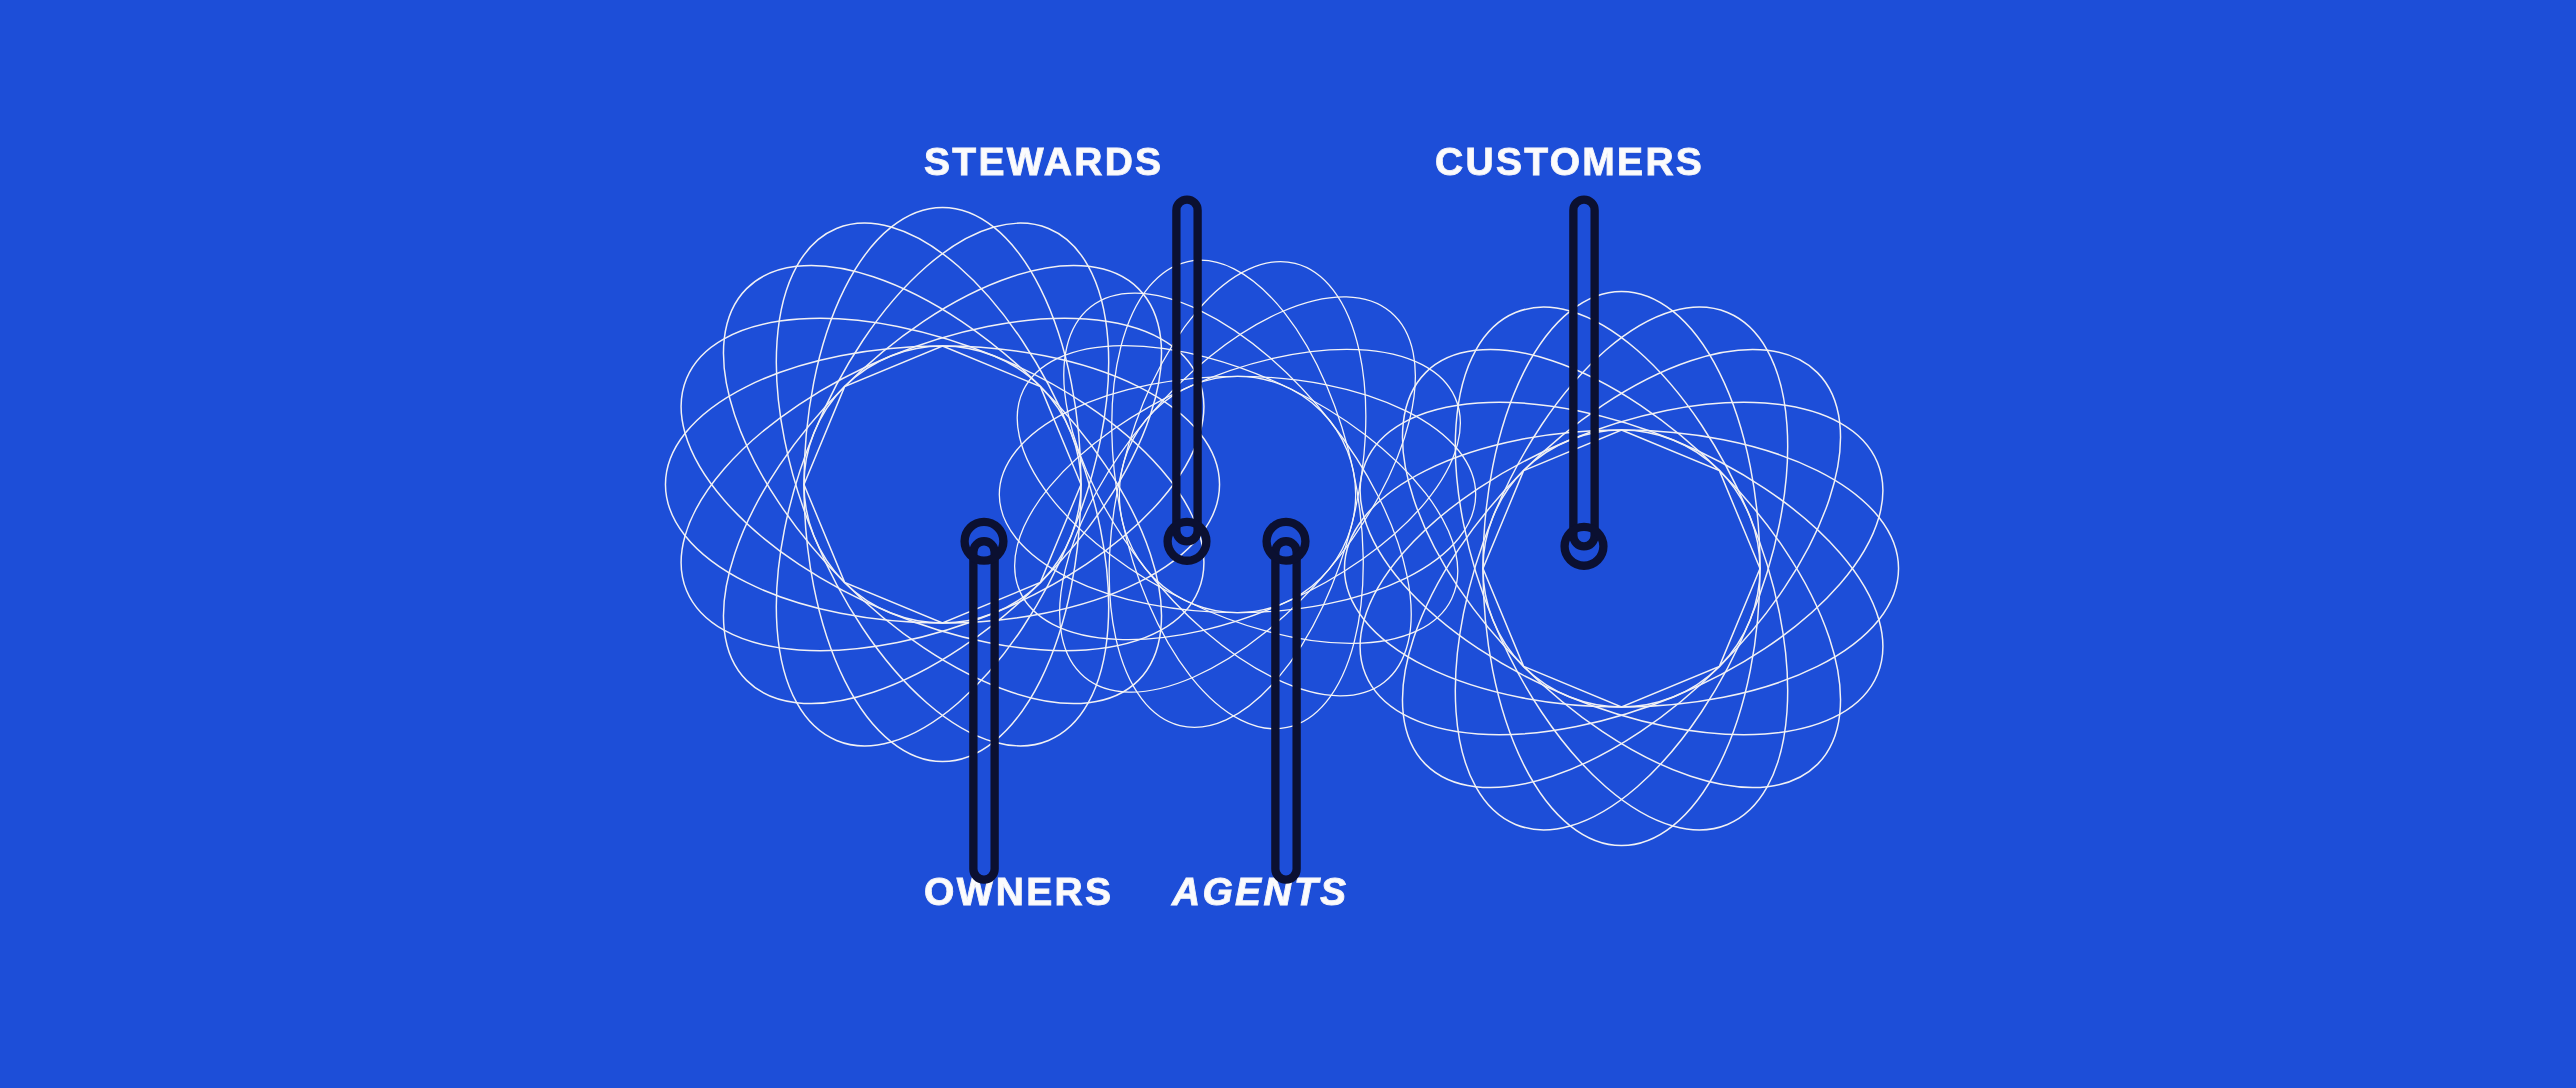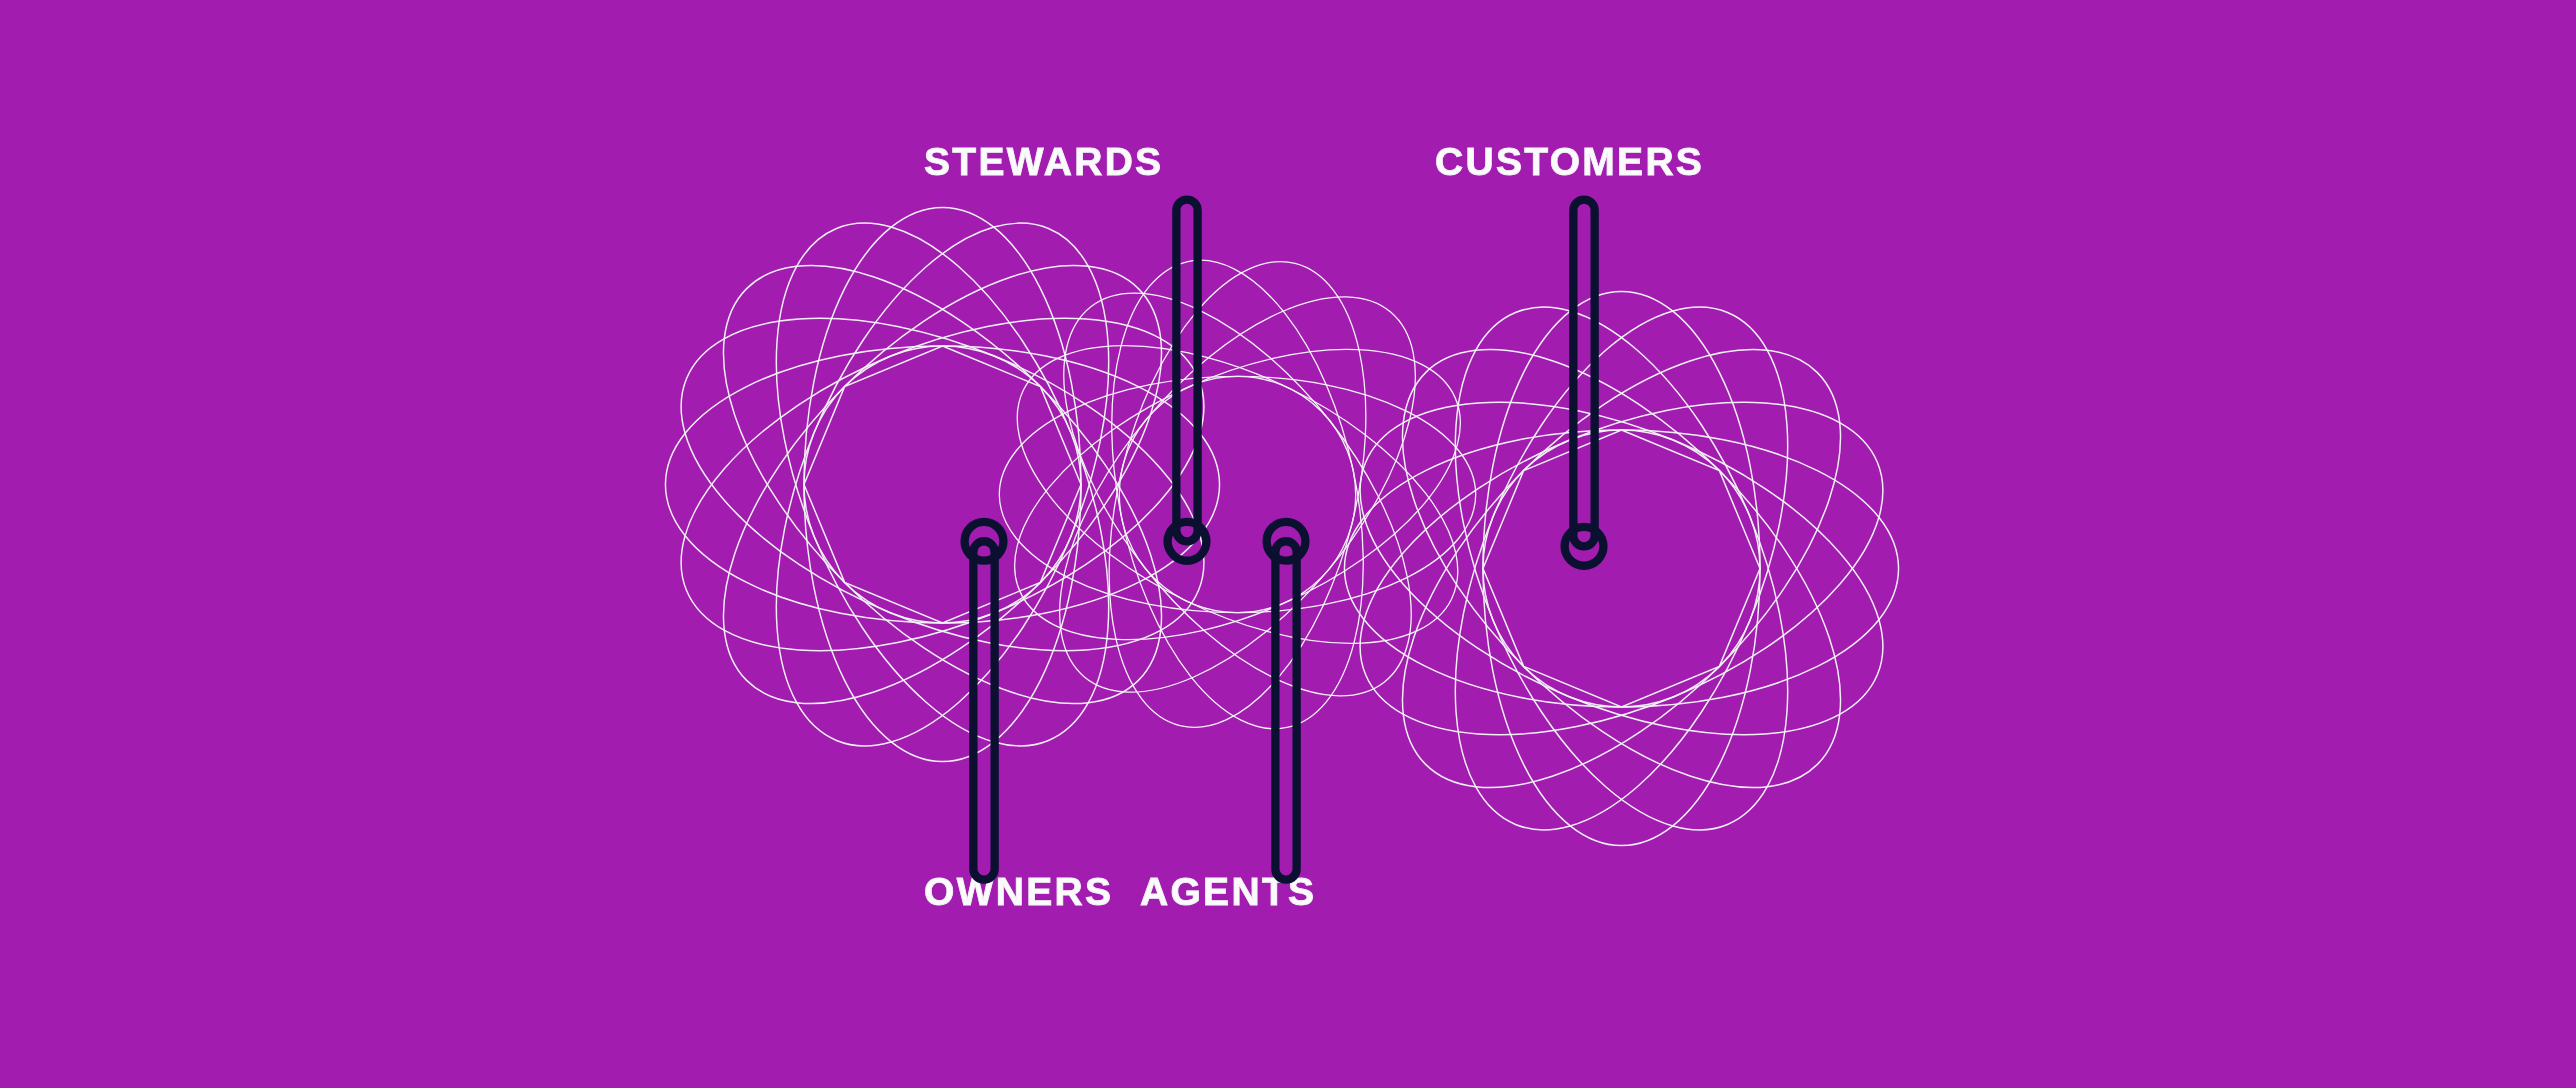--- a/index.html
+++ b/index.html
@@ -10,21 +10,21 @@
   body {
     width: 2576px;
     height: 1088px;
     overflow: hidden;
     font-family: "Liberation Sans", sans-serif;
   }
   #stage {
     position: relative;
     width: 2576px;
     height: 1088px;
-    background: #a21caf;
+    background: #1d4ed8;
     overflow: hidden;
   }
   .bg-layer {
     position: absolute;
     left: 0;
     top: 0;
     width: 2576px;
     height: 1088px;
     pointer-events: none;
   }
@@ -112,21 +112,21 @@
         <circle cx="320" cy="320" r="150"></circle>
         <polygon points="320,170 426,214 470,320 426,426 320,470 214,426 170,320 214,214"></polygon>
       </g>
     </svg>
 
   </div>
 
   <div class="label" style="left:924px; top:140px;">STEWARDS</div>
   <div class="label" style="left:1435px; top:140px;">CUSTOMERS</div>
   <div class="label" style="left:924px; top:870px;">OWNERS</div>
-  <div class="label" style="left:1140px; top:870px;">AGENTS</div>
+  <div class="label" style="left:1172px; top:870px;font-style:italic;">AGENTS</div>
 
   <svg class="slider" style="left:947px; top:508px; width:74px; height:379px;" viewBox="0 0 80 410">
     <g fill="none" stroke="#0b1031" stroke-width="9" stroke-linecap="round" stroke-linejoin="round">
       <rect x="28.5" y="36" width="23" height="366" rx="11.5" ry="11.5"></rect>
       <circle cx="40" cy="36" r="21"></circle>
     </g>
   </svg>
 
   <svg class="slider" style="left:1150px; top:194px; width:74px; height:388px;" viewBox="0 0 80 420">
     <g fill="none" stroke="#0b1031" stroke-width="9" stroke-linecap="round" stroke-linejoin="round">

